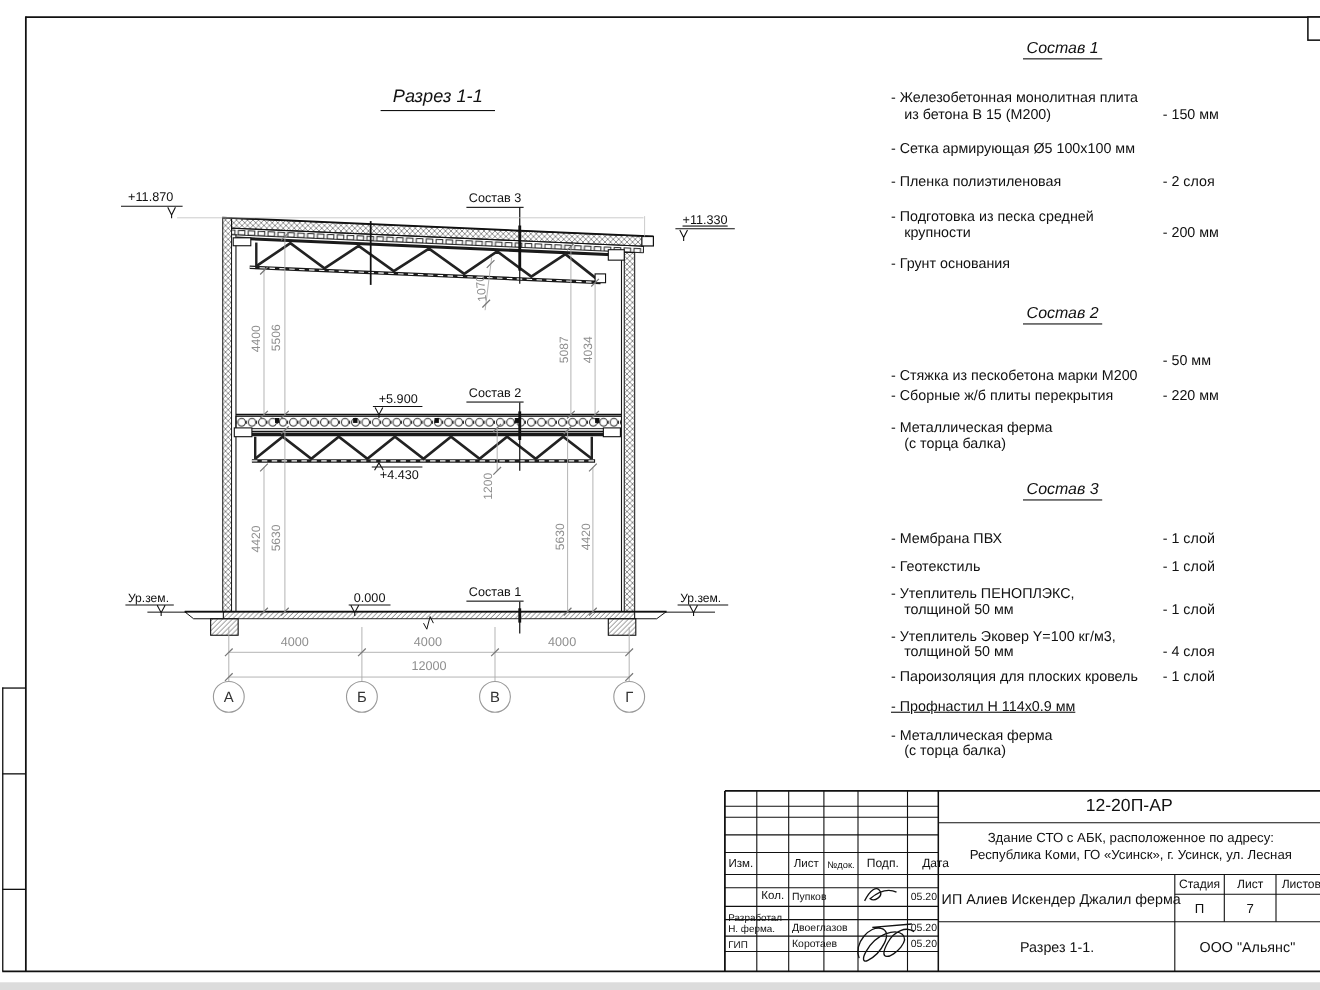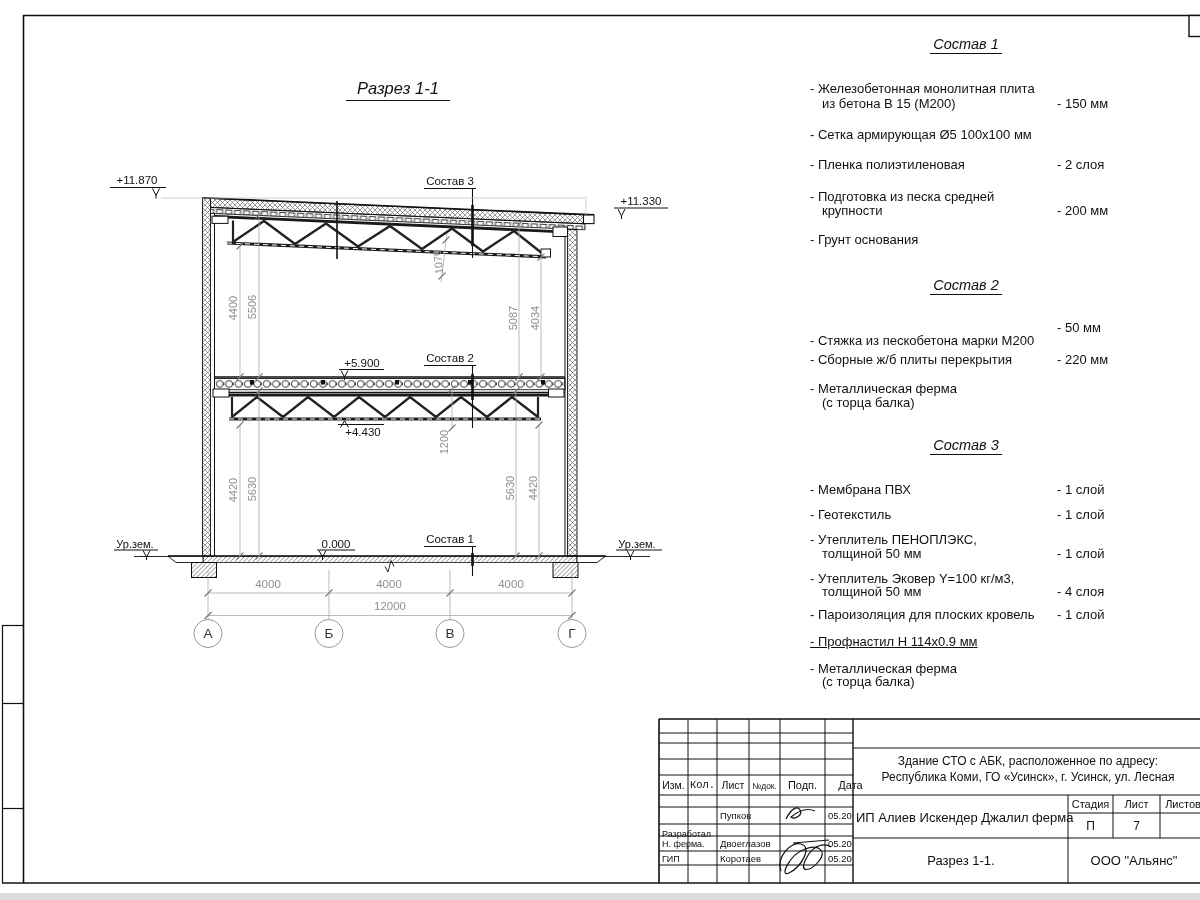--- a/index.html
+++ b/index.html
@@ -172,21 +172,21 @@
 
     <g stroke="#111" fill="none">
       <path d="M786,819 C791,809 797,805 800,810 C803,815 795,820 791,817 C797,812 806,807 815,811" stroke-width="1.2"></path>
       <path d="M781,871 C776,857 791,841 801,844 C813,847 801,867 789,873 C779,878 789,855 805,849 C819,844 827,851 819,861 C811,871 797,875 807,857 C813,846 824,842 831,847 M793,843 L829,840" stroke-width="1.2"></path>
     </g>
   </svg>
 
   <div class="t maintitle" style="left:346px;top:79px;">Разрез 1-1</div>
 
   <div class="t lbl c" style="left:108px;top:174px;width:58px;">+11.870</div>
-  <div class="t lbl c" style="left:612px;top:195px;width:58px;">+11.330</div>
+  <div class="t lbl c" style="left:612px;top:195px;width:58px;text-decoration:underline;">+11.330</div>
   <div class="t lbl c" style="left:339px;top:357px;width:46px;">+5.900</div>
   <div class="t lbl c" style="left:341px;top:426px;width:44px;">+4.430</div>
   <div class="t lbl c" style="left:315px;top:538px;width:42px;">0.000</div>
   <div class="t lbl c" style="left:111px;top:538px;width:48px;font-size:11px;">Ур.зем.</div>
   <div class="t lbl c" style="left:613px;top:538px;width:48px;font-size:11px;">Ур.зем.</div>
 
   <div class="t ref" style="left:424px;top:175px;width:52px;">Состав 3</div>
   <div class="t ref" style="left:424px;top:352px;width:52px;">Состав 2</div>
   <div class="t ref" style="left:424px;top:533px;width:52px;">Состав 1</div>
 
@@ -241,34 +241,35 @@
   <div class="si val" style="top:546px;">- 1 слой</div>
   <div class="si" style="left:810px;top:571px;">- Утеплитель Эковер Y=100 кг/м3,</div>
   <div class="si" style="left:822px;top:584px;">толщиной 50 мм</div>
   <div class="si val" style="top:584px;">- 4 слоя</div>
   <div class="si" style="left:810px;top:607px;">- Пароизоляция для плоских кровель</div>
   <div class="si val" style="top:607px;">- 1 слой</div>
   <div class="si" style="left:810px;top:634px;text-decoration:underline;">- Профнастил Н 114х0.9 мм</div>
   <div class="si" style="left:810px;top:661px;">- Металлическая ферма</div>
   <div class="si" style="left:822px;top:674px;">(с торца балка)</div>
 
+  <div class="t c" style="left:853px;top:724px;width:347px;font-size:16px;">12-20П-АР</div>
   <div class="t c" style="left:856px;top:770px;width:344px;font-size:12px;">Республика Коми, ГО «Усинск», г. Усинск, ул. Лесная</div>
   <div class="t c" style="left:856px;top:754px;width:344px;font-size:12px;">Здание СТО с АБК, расположенное по адресу:</div>
   <div class="t c" style="left:856px;top:810px;width:210px;font-size:13px;">ИП Алиев Искендер Джалил ферма</div>
   <div class="t c" style="left:856px;top:853px;width:210px;font-size:13px;">Разрез 1-1.</div>
   <div class="t c" style="left:1070px;top:853px;width:128px;font-size:13px;">ООО "Альянс"</div>
 
   <div class="t c tb" style="left:1068px;top:798px;width:45px;font-size:11px;">Стадия</div>
   <div class="t c tb" style="left:1113px;top:798px;width:47px;font-size:11px;">Лист</div>
   <div class="t c tb" style="left:1160px;top:798px;width:46px;font-size:11px;">Листов</div>
   <div class="t c tb" style="left:1068px;top:819px;width:45px;font-size:12px;">П</div>
   <div class="t c tb" style="left:1113px;top:819px;width:47px;font-size:12px;">7</div>
 
   <div class="t c tb" style="left:659px;top:779px;width:29px;">Изм.</div>
-  <div class="t c tb" style="left:688px;top:779px;width:29px;font-family:Liberation Mono, monospace;">Кол.</div>
+  <div class="t c tb" style="left:688px;top:808px;width:29px;">Кол.</div>
   <div class="t c tb" style="left:717px;top:779px;width:32px;">Лист</div>
   <div class="t c tb" style="left:749px;top:781px;width:31px;font-size:8.5px;">№док.</div>
   <div class="t c tb" style="left:780px;top:779px;width:45px;font-size:11px;">Подп.</div>
   <div class="t c tb" style="left:825px;top:779px;width:51px;font-size:11px;">Дата</div>
 
   <div class="t" style="left:662px;top:811px;font-size:9px;margin-top:18px;">Разработал</div>
   <div class="t" style="left:720px;top:810px;font-size:9.5px;">Пупков</div>
   <div class="t" style="left:828px;top:810px;font-size:9.5px;">05.20</div>
   <div class="t" style="left:662px;top:839px;font-size:9px;">Н. ферма.</div>
   <div class="t" style="left:720px;top:838px;font-size:9.5px;">Двоеглазов</div>

